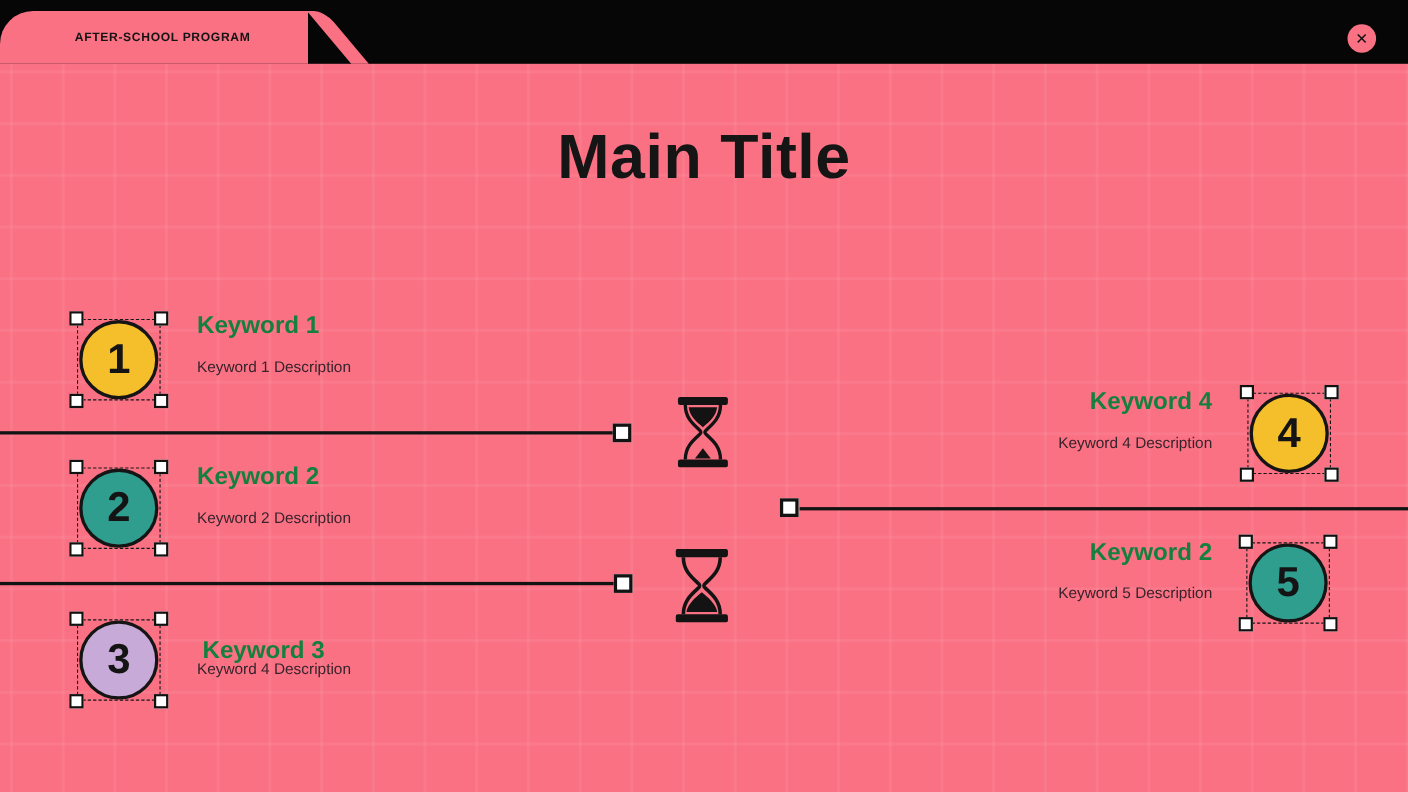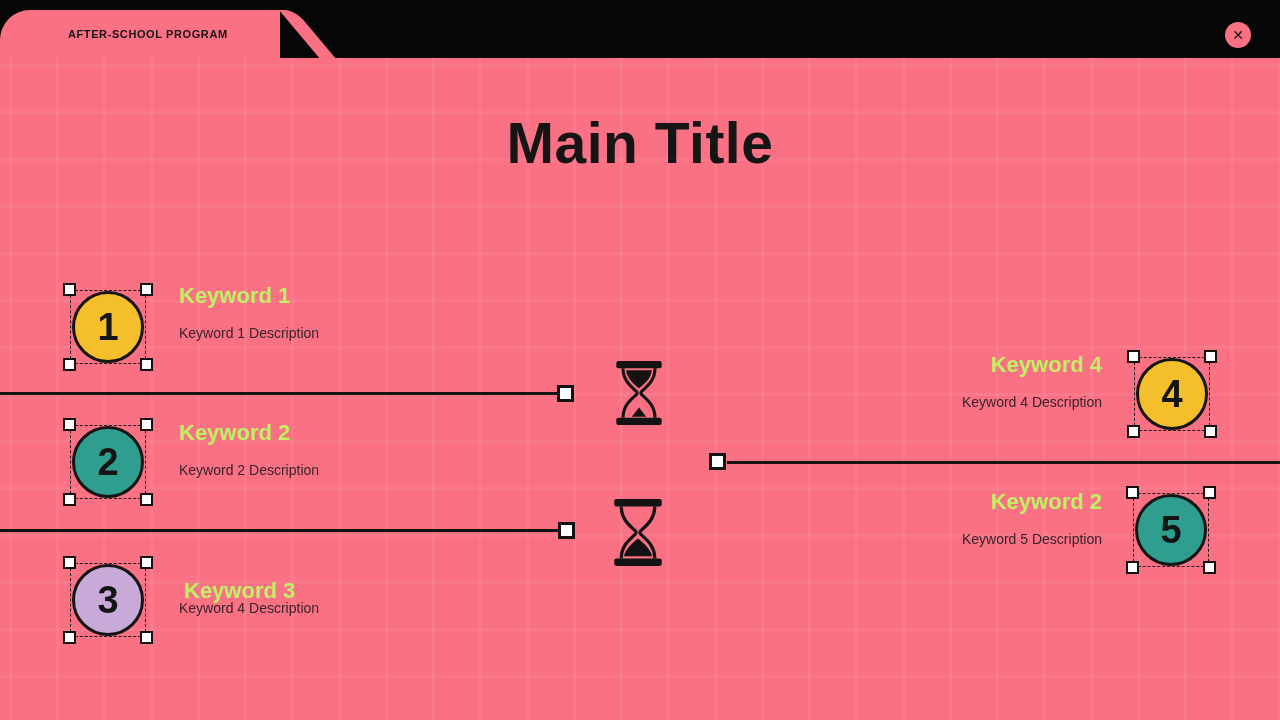--- a/index.html
+++ b/index.html
@@ -59,21 +59,21 @@
     display:flex;align-items:center;justify-content:center;
     font-size:38px;font-weight:600;color:#141414;
   }
   .handle{
     position:absolute;width:9px;height:9px;background:#FFFFFF;border:2.5px solid #111;
   }
   .h-tl{left:-8px;top:-8px}.h-tr{right:-8px;top:-8px}
   .h-bl{left:-8px;bottom:-8px}.h-br{right:-8px;bottom:-8px}
 
   
-  .kw-title{position:absolute;font-size:22px;font-weight:700;color:#bef264;line-height:26px;white-space:nowrap;}
+  .kw-title{position:absolute;font-size:22px;font-weight:700;color:#15803d;line-height:26px;white-space:nowrap;}
   .kw-desc{position:absolute;font-size:14px;font-weight:400;color:#37232b;line-height:22px;white-space:nowrap;}
   .align-r{text-align:center;}
 
   
   .line{position:absolute;height:3px;background:#131313;}
   .line-handle{
     position:absolute;width:11px;height:11px;background:#FFFFFF;border:3.5px solid #131313;z-index:2;
   }
 
   

